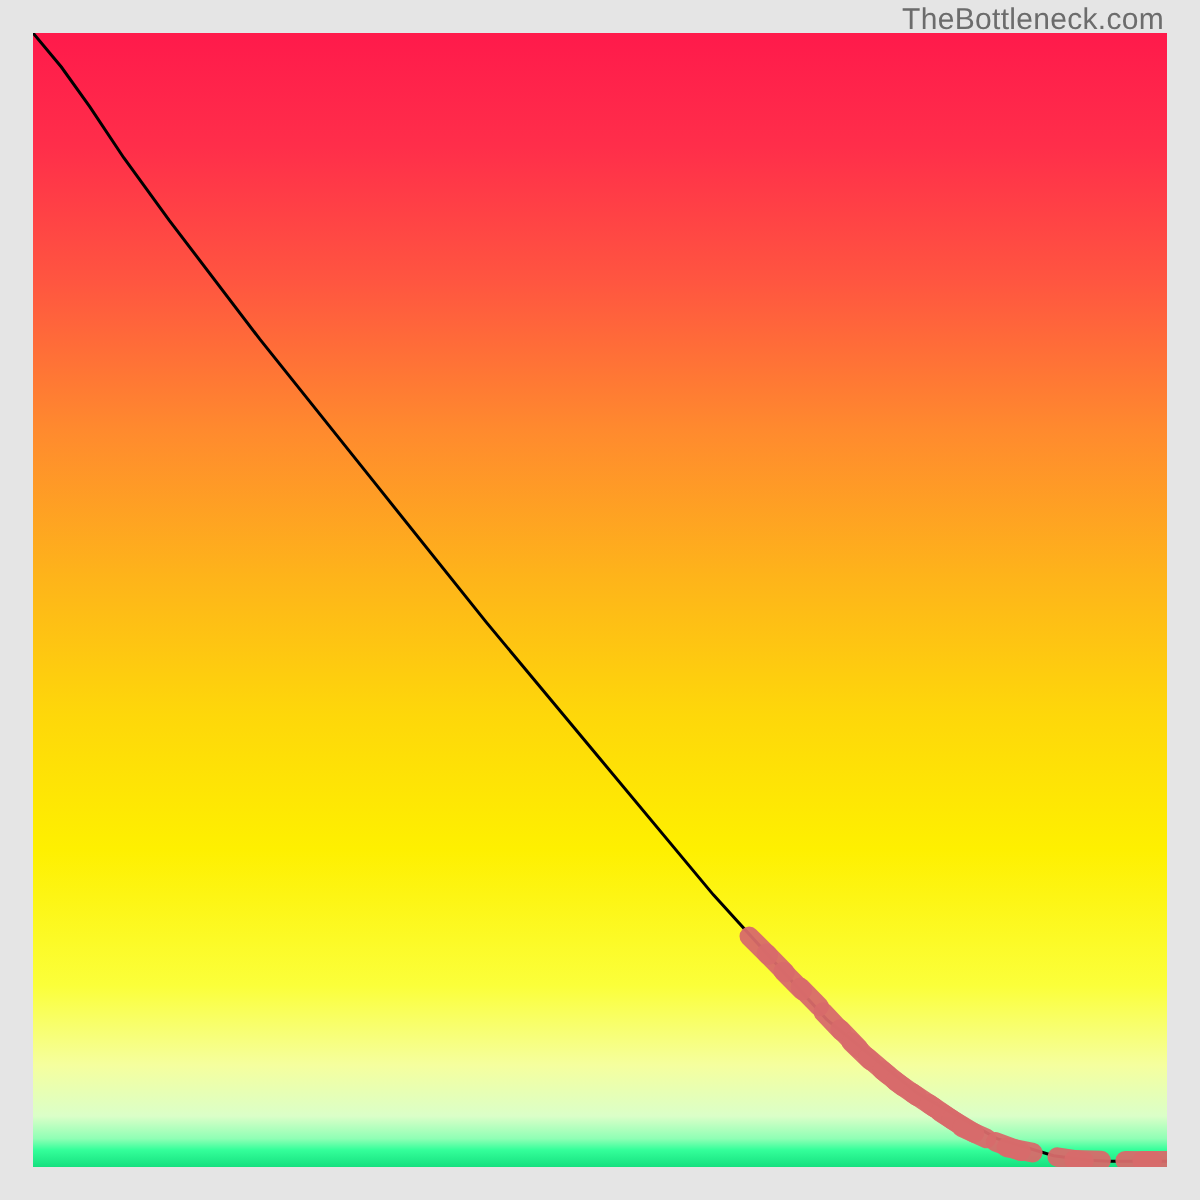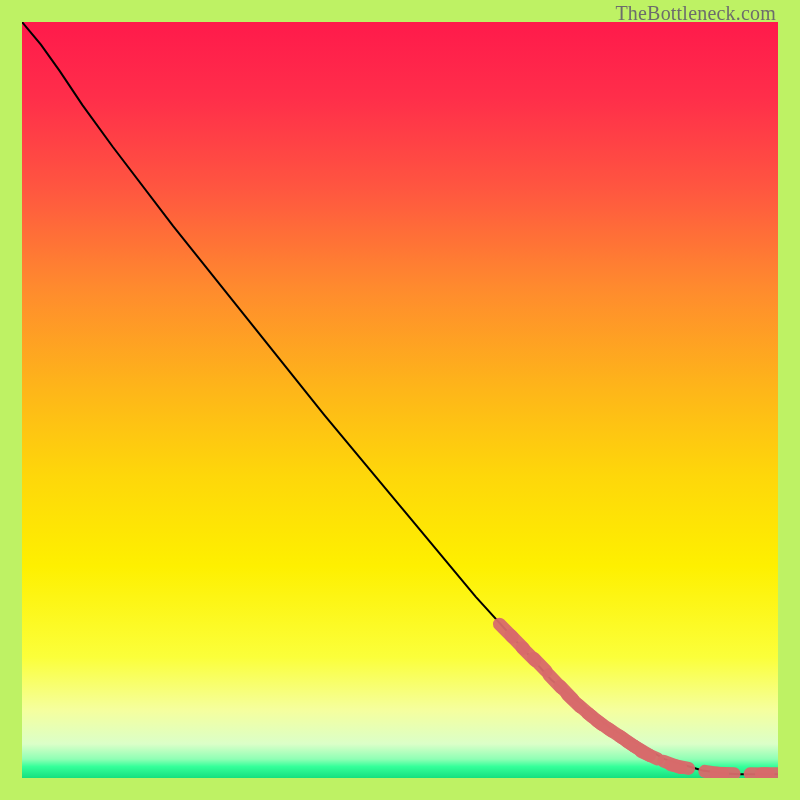--- a/index.html
+++ b/index.html
@@ -8,22 +8,21 @@
     width: 800px;
     height: 800px;
     overflow: hidden;
     background: #000;
     font-family: Arial, Helvetica, sans-serif;
   }
   .stage {
     position: relative;
     width: 800px;
     height: 800px;
-    background: #bef264;
-    font-family: Liberation Serif, serif;
+    background: #e5e5e5;
   }
   .plot {
     position: absolute;
     left: 22px;
     top: 22px;
     width: 756px;
     height: 756px;
     overflow: hidden;
   }
   .watermark {

